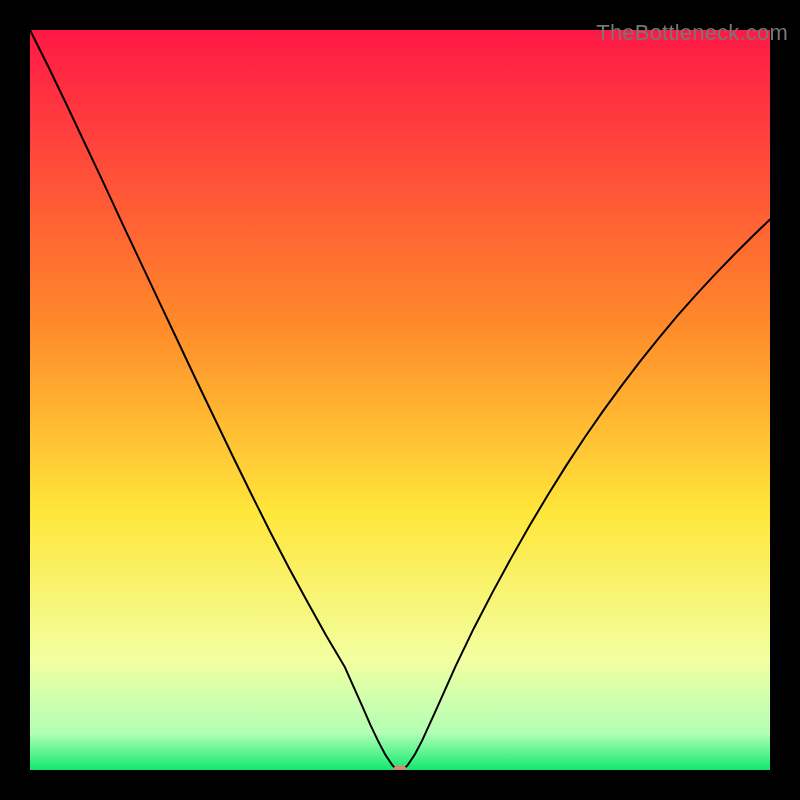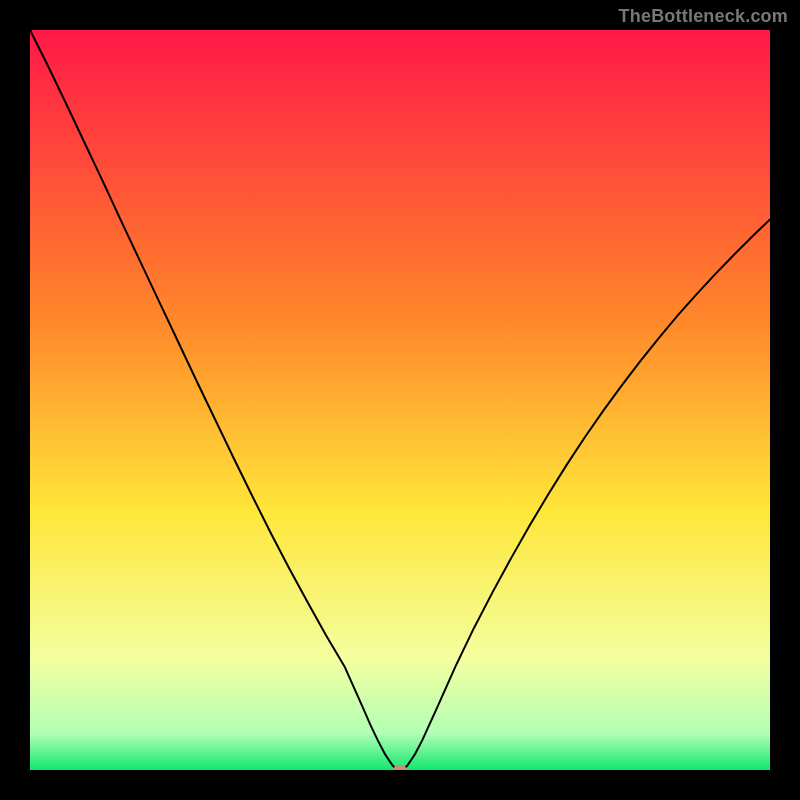--- a/index.html
+++ b/index.html
@@ -12,25 +12,25 @@
     font-family: Arial, Helvetica, sans-serif;
   }
   .frame {
     position: relative;
     width: 800px;
     height: 800px;
     background: #000;
   }
   .watermark {
     position: absolute;
-    top: 6px;
+    top: 20px;
     right: 12px;
     color: #777;
-    font-size: 18px;
-    font-weight: 700;
+    font-size: 22px;
+    font-weight: 400;
     letter-spacing: 0.2px;
     z-index: 10;
   }
   .plot {
     position: absolute;
     left: 30px;
     top: 30px;
     width: 740px;
     height: 740px;
   }

